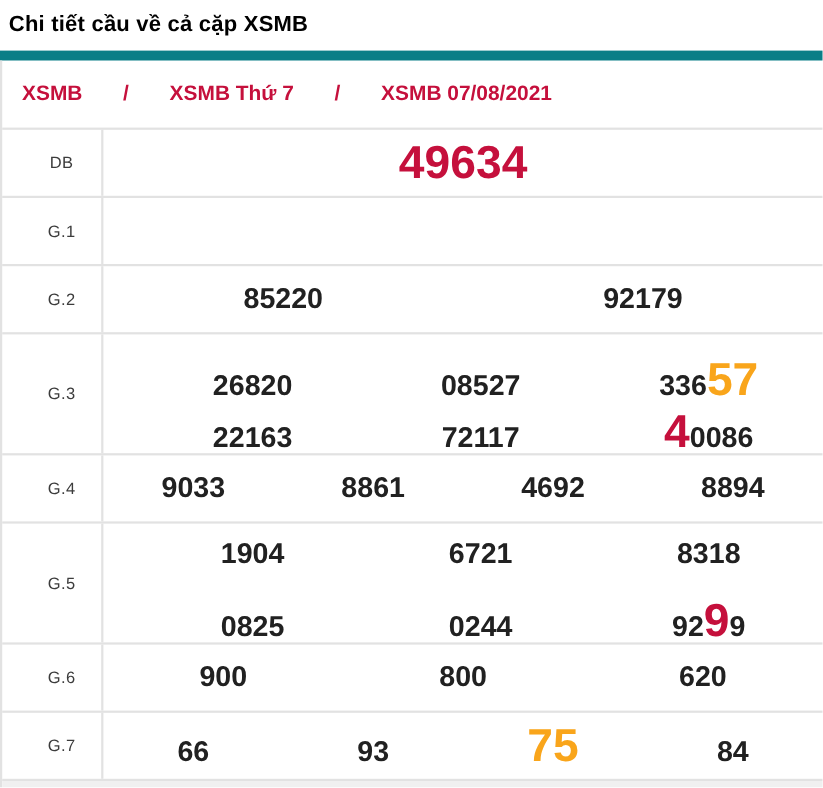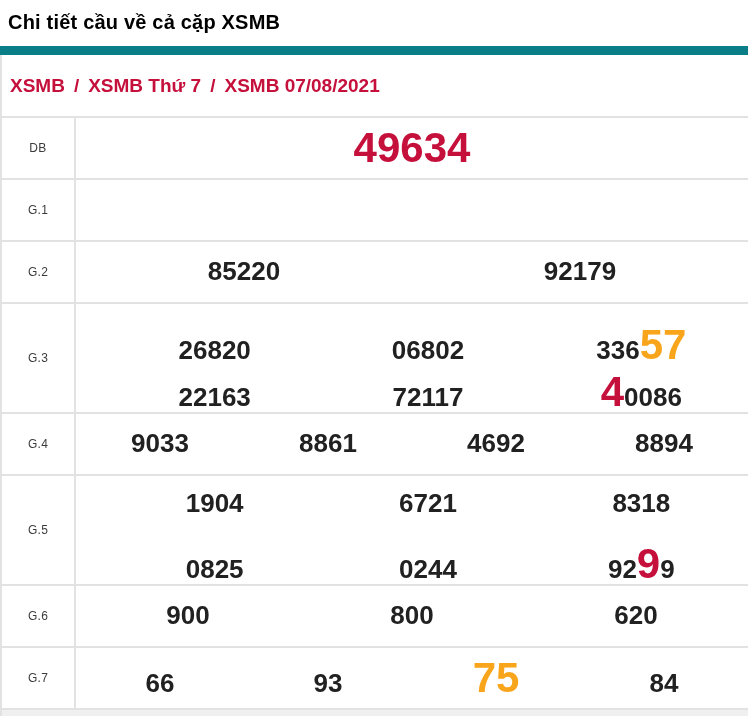--- a/index.html
+++ b/index.html
@@ -15,32 +15,33 @@
   body{font-family:"Liberation Sans","DejaVu Sans",sans-serif;}
   .page{width:748px;height:716px;overflow:hidden;background:#fff;position:relative;}
   .page-title{
     font-size:20px;font-weight:bold;color:#000000;
     padding:11px 8px 10px 8px;height:46px;letter-spacing:0.2px;
   }
   .accent-bar{height:9px;background:var(--accent-teal);}
   .board{border-left:2px solid var(--border);}
   .breadcrumb{
     height:63px;display:flex;align-items:center;
-    padding-left:8px;border-bottom:2px solid var(--border);
-    color:var(--crimson);font-weight:bold;font-size:19px;
+    padding-left:18px;border-bottom:2px solid var(--border);
+    color:var(--crimson);font-weight:bold;font-size:19px;gap:28px;
   }
   .breadcrumb .crumb{color:var(--crimson);text-decoration:none;cursor:pointer;}
   .breadcrumb .sep{margin:0 9px;color:var(--crimson);}
   .row{display:flex;border-bottom:2px solid var(--border);}
   .row.single{height:62px;}
   .row.double{height:110px;}
   .row-label{
     width:74px;flex:0 0 74px;display:flex;align-items:center;justify-content:center;
-    color:var(--label);font-size:12px;border-right:2px solid var(--border);
+    color:var(--label);font-size:15px;border-right:2px solid var(--border);
     letter-spacing:0.3px;
+    margin-left:18px;
   }
   .row-values{flex:1;display:flex;flex-direction:column;justify-content:center;}
   .line{display:flex;align-items:baseline;}
   .row.double .line{height:47px;padding-left:32px;}
   .cell{
     flex:1;text-align:center;font-weight:bold;font-size:26px;
     color:var(--digit);white-space:nowrap;line-height:1.6;
   }
   .seg{display:inline;}
   .seg-red{color:var(--crimson);}
@@ -84,21 +85,21 @@
               <div class="cell"><span class="seg">85220</span></div>
               <div class="cell"><span class="seg">92179</span></div>
             </div>
           </div>
         </div>
         <div class="row double">
           <div class="row-label">G.3</div>
           <div class="row-values">
             <div class="line">
               <div class="cell"><span class="seg">26820</span></div>
-              <div class="cell"><span class="seg">06802</span></div>
+              <div class="cell"><span class="seg">08527</span></div>
               <div class="cell"><span class="seg">336</span><span class="seg seg-orange seg-big">57</span></div>
             </div>
             <div class="line">
               <div class="cell"><span class="seg">22163</span></div>
               <div class="cell"><span class="seg">72117</span></div>
               <div class="cell"><span class="seg seg-red seg-big">4</span><span class="seg">0086</span></div>
             </div>
           </div>
         </div>
         <div class="row single">

